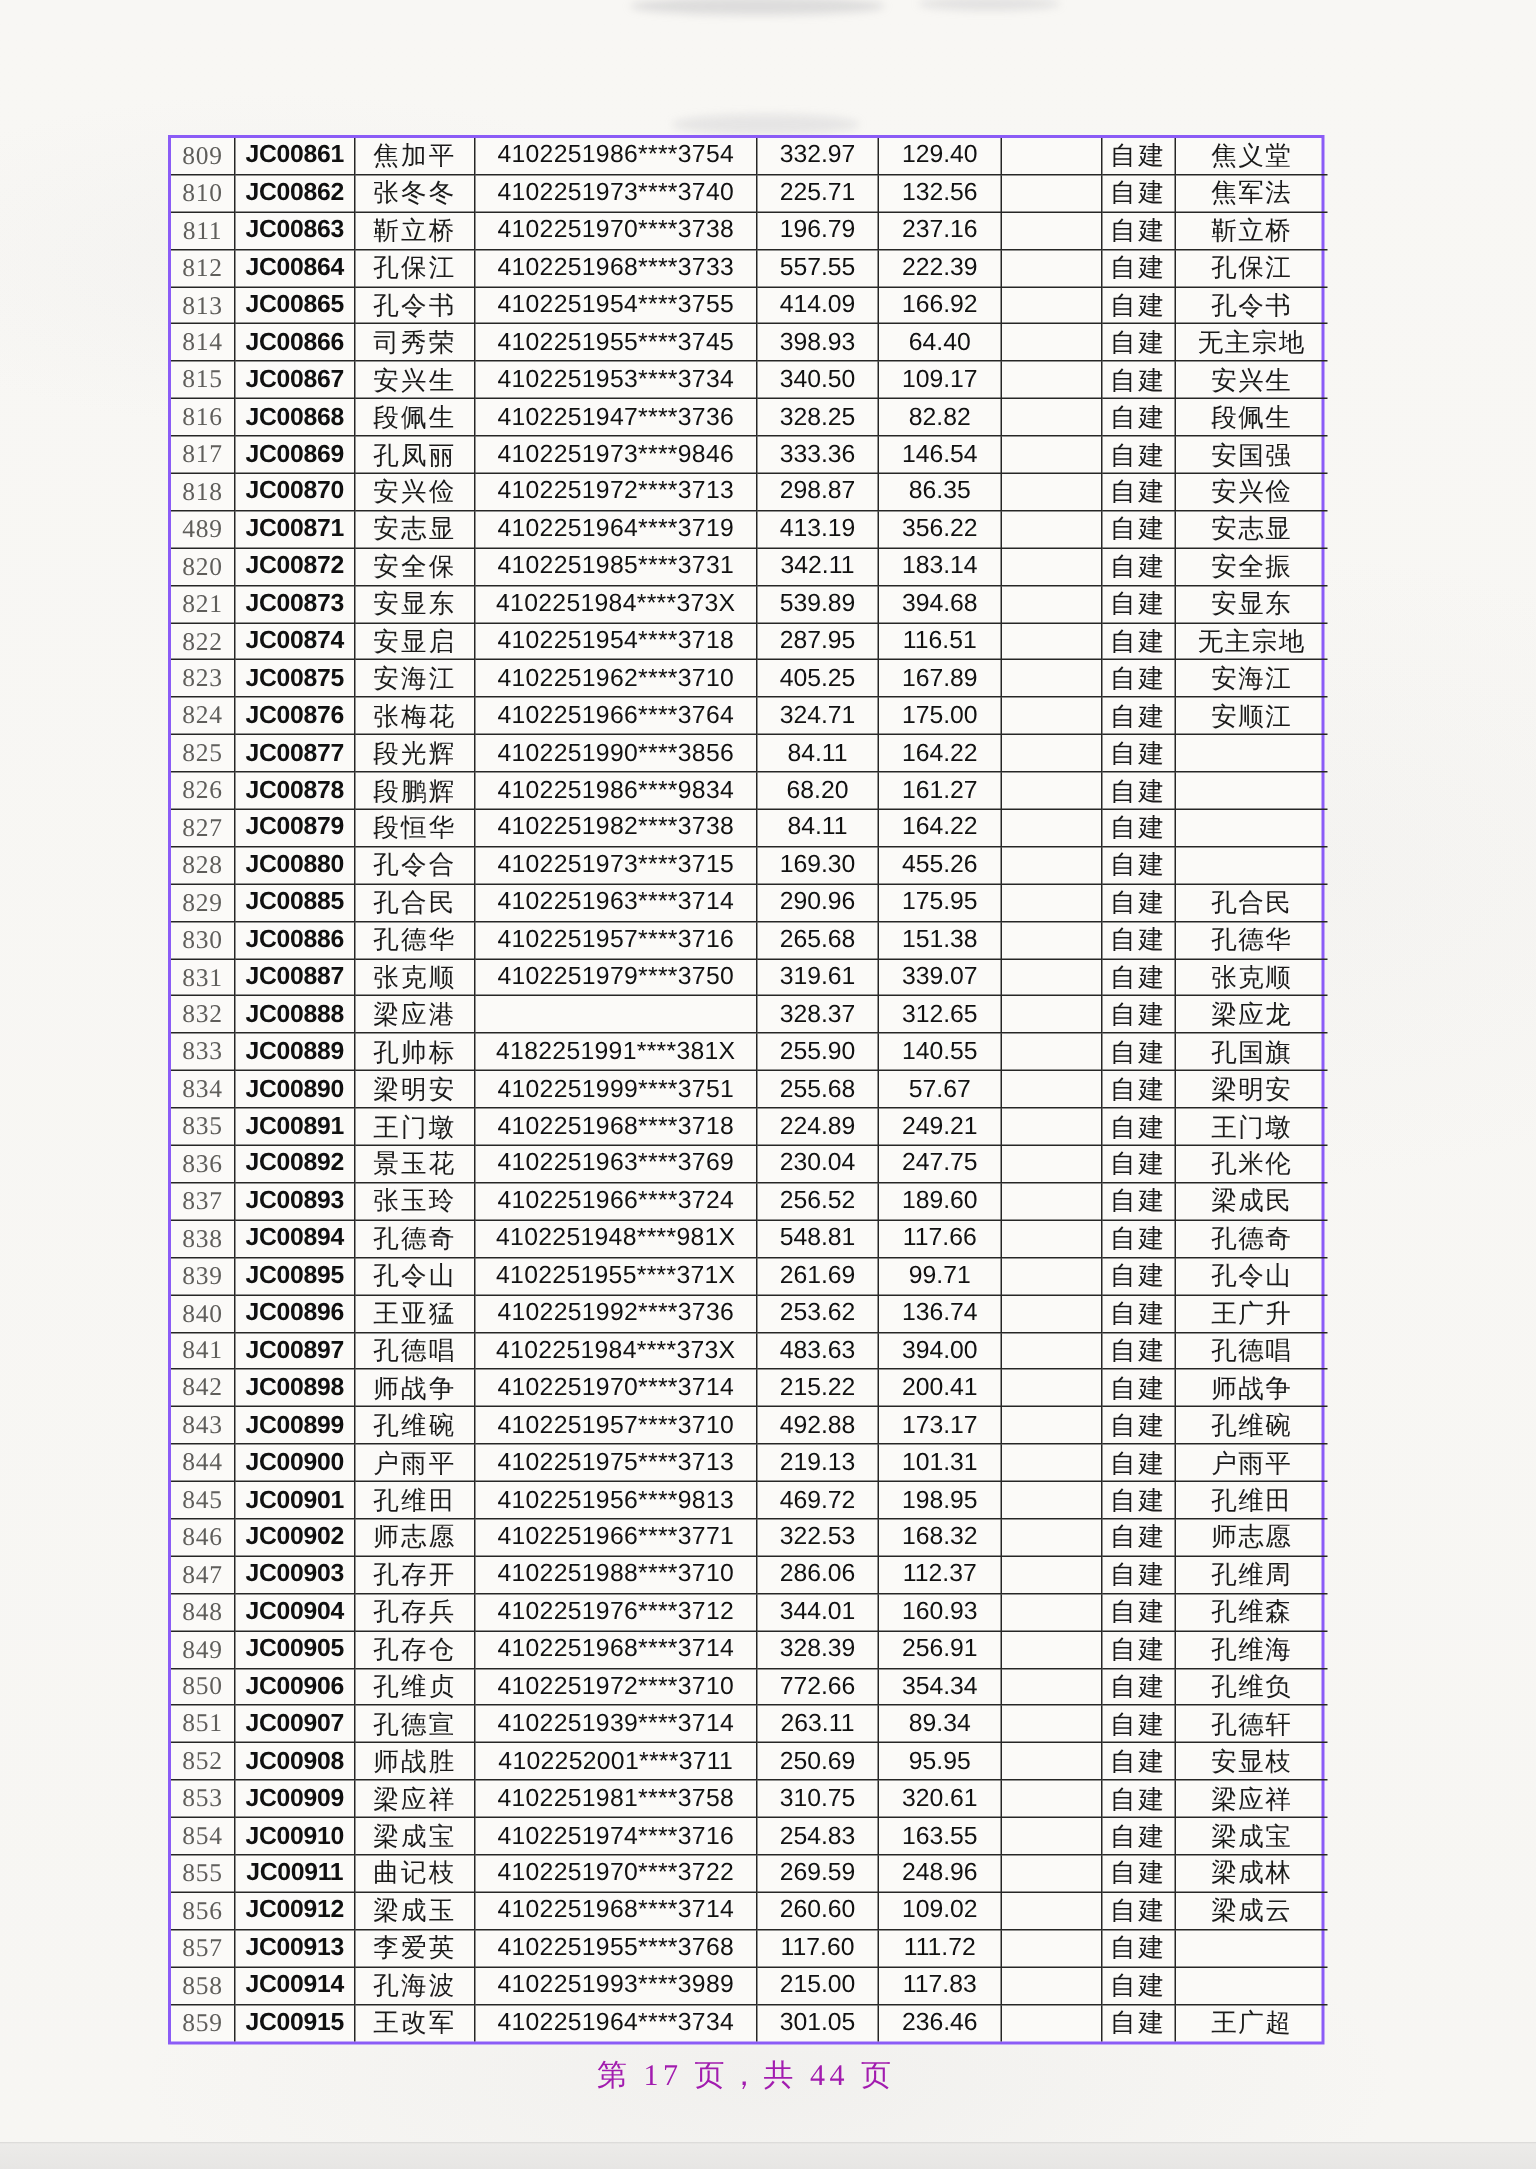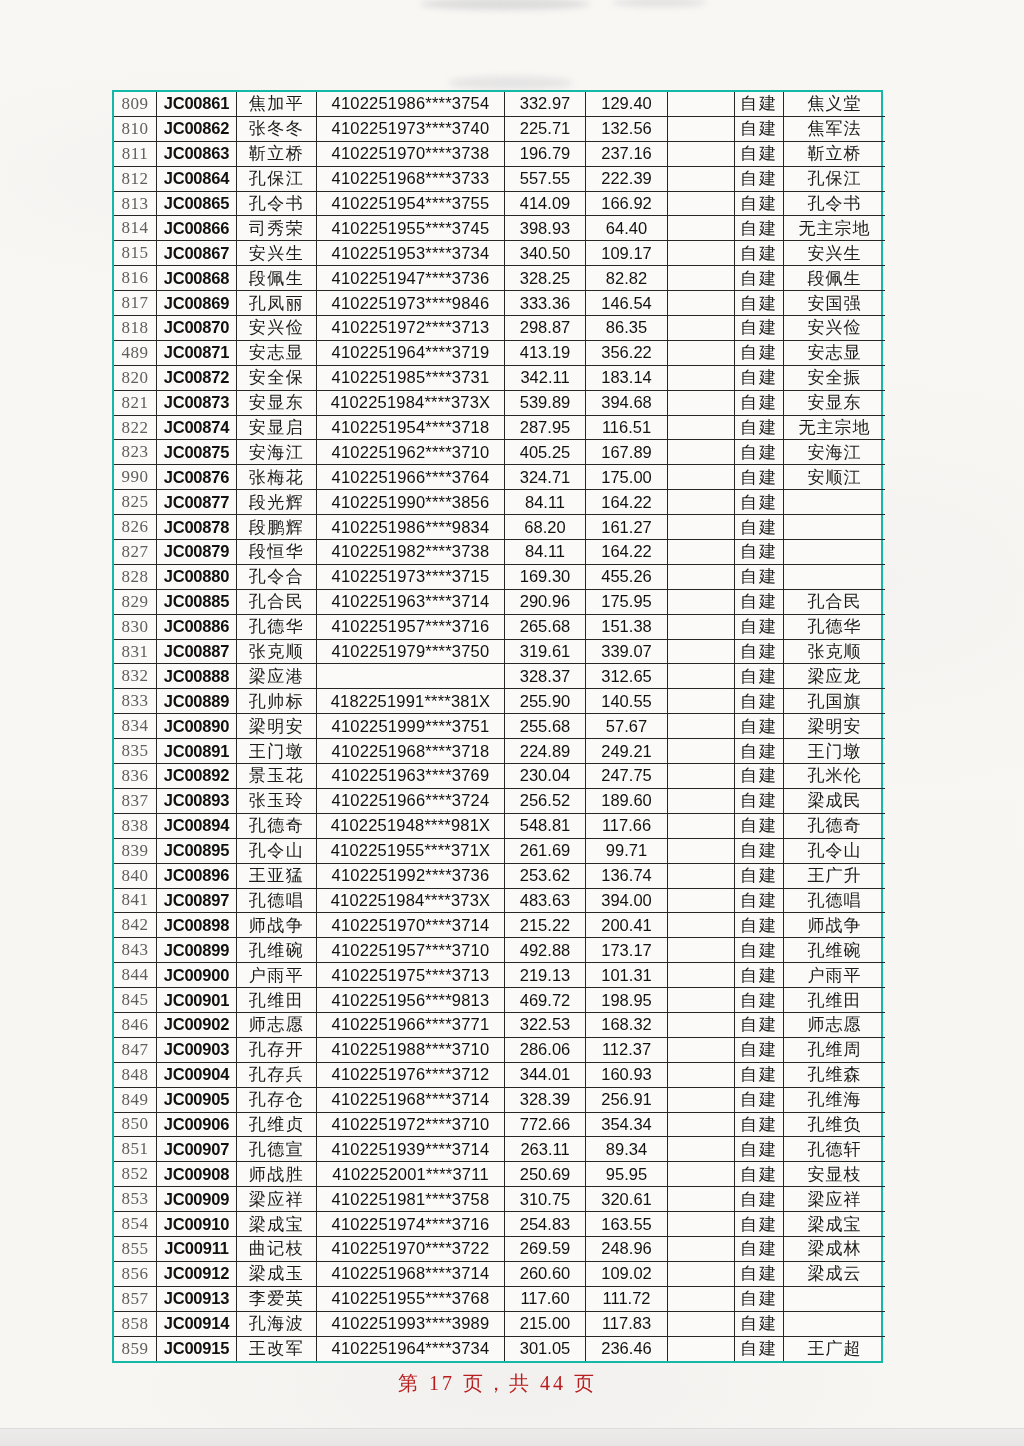--- a/index.html
+++ b/index.html
@@ -30,21 +30,21 @@
   }
 
   .records-table {
     position: absolute;
     left: 112px;
     top: 90px;
     width: 771px;
     display: grid;
     grid-template-columns: 43px 80px 80px 188px 81px 82px 67px 49px 101px;
     grid-auto-rows: 24.9px;
-    border: 2px solid #14b8a6;
+    border: 2px solid #8b5cf6;
     background: #fbfaf8;
   }
   .t-row { display: contents; }
   .cell {
     display: flex;
     align-items: center;
     justify-content: center;
     overflow: hidden;
     white-space: nowrap;
     border-right: 1.5px solid #262626;
@@ -91,21 +91,21 @@
   .c-note { font-size: 16px; }
 
   .page-footer {
     position: absolute;
     left: 112px;
     top: 1370px;
     width: 771px;
     text-align: center;
     font-family: "Liberation Serif", serif;
     font-size: 20px;
-    color: #b91c1c;
+    color: #a21caf;
     letter-spacing: 3px;
   }
 </style>
 </head>
 <body>
 
 <div class="scan-smudge smudge-1"></div>
 <div class="scan-smudge smudge-2"></div>
 <div class="scan-smudge smudge-3"></div>
 <div class="scan-smudge smudge-4"></div>
@@ -119,21 +119,21 @@
     <div class="t-row"><div class="cell c-seq">814</div><div class="cell c-code">JC00866</div><div class="cell c-name">司秀荣</div><div class="cell c-id">4102251955****3745</div><div class="cell c-val">398.93</div><div class="cell c-val">64.40</div><div class="cell c-note"></div><div class="cell c-build">自建</div><div class="cell c-owner">无主宗地</div></div>
     <div class="t-row"><div class="cell c-seq">815</div><div class="cell c-code">JC00867</div><div class="cell c-name">安兴生</div><div class="cell c-id">4102251953****3734</div><div class="cell c-val">340.50</div><div class="cell c-val">109.17</div><div class="cell c-note"></div><div class="cell c-build">自建</div><div class="cell c-owner">安兴生</div></div>
     <div class="t-row"><div class="cell c-seq">816</div><div class="cell c-code">JC00868</div><div class="cell c-name">段佩生</div><div class="cell c-id">4102251947****3736</div><div class="cell c-val">328.25</div><div class="cell c-val">82.82</div><div class="cell c-note"></div><div class="cell c-build">自建</div><div class="cell c-owner">段佩生</div></div>
     <div class="t-row"><div class="cell c-seq">817</div><div class="cell c-code">JC00869</div><div class="cell c-name">孔凤丽</div><div class="cell c-id">4102251973****9846</div><div class="cell c-val">333.36</div><div class="cell c-val">146.54</div><div class="cell c-note"></div><div class="cell c-build">自建</div><div class="cell c-owner">安国强</div></div>
     <div class="t-row"><div class="cell c-seq">818</div><div class="cell c-code">JC00870</div><div class="cell c-name">安兴俭</div><div class="cell c-id">4102251972****3713</div><div class="cell c-val">298.87</div><div class="cell c-val">86.35</div><div class="cell c-note"></div><div class="cell c-build">自建</div><div class="cell c-owner">安兴俭</div></div>
     <div class="t-row"><div class="cell c-seq">489</div><div class="cell c-code">JC00871</div><div class="cell c-name">安志显</div><div class="cell c-id">4102251964****3719</div><div class="cell c-val">413.19</div><div class="cell c-val">356.22</div><div class="cell c-note"></div><div class="cell c-build">自建</div><div class="cell c-owner">安志显</div></div>
     <div class="t-row"><div class="cell c-seq">820</div><div class="cell c-code">JC00872</div><div class="cell c-name">安全保</div><div class="cell c-id">4102251985****3731</div><div class="cell c-val">342.11</div><div class="cell c-val">183.14</div><div class="cell c-note"></div><div class="cell c-build">自建</div><div class="cell c-owner">安全振</div></div>
     <div class="t-row"><div class="cell c-seq">821</div><div class="cell c-code">JC00873</div><div class="cell c-name">安显东</div><div class="cell c-id">4102251984****373X</div><div class="cell c-val">539.89</div><div class="cell c-val">394.68</div><div class="cell c-note"></div><div class="cell c-build">自建</div><div class="cell c-owner">安显东</div></div>
     <div class="t-row"><div class="cell c-seq">822</div><div class="cell c-code">JC00874</div><div class="cell c-name">安显启</div><div class="cell c-id">4102251954****3718</div><div class="cell c-val">287.95</div><div class="cell c-val">116.51</div><div class="cell c-note"></div><div class="cell c-build">自建</div><div class="cell c-owner">无主宗地</div></div>
     <div class="t-row"><div class="cell c-seq">823</div><div class="cell c-code">JC00875</div><div class="cell c-name">安海江</div><div class="cell c-id">4102251962****3710</div><div class="cell c-val">405.25</div><div class="cell c-val">167.89</div><div class="cell c-note"></div><div class="cell c-build">自建</div><div class="cell c-owner">安海江</div></div>
-    <div class="t-row"><div class="cell c-seq">990</div><div class="cell c-code">JC00876</div><div class="cell c-name">张梅花</div><div class="cell c-id">4102251966****3764</div><div class="cell c-val">324.71</div><div class="cell c-val">175.00</div><div class="cell c-note"></div><div class="cell c-build">自建</div><div class="cell c-owner">安顺江</div></div>
+    <div class="t-row"><div class="cell c-seq">824</div><div class="cell c-code">JC00876</div><div class="cell c-name">张梅花</div><div class="cell c-id">4102251966****3764</div><div class="cell c-val">324.71</div><div class="cell c-val">175.00</div><div class="cell c-note"></div><div class="cell c-build">自建</div><div class="cell c-owner">安顺江</div></div>
     <div class="t-row"><div class="cell c-seq">825</div><div class="cell c-code">JC00877</div><div class="cell c-name">段光辉</div><div class="cell c-id">4102251990****3856</div><div class="cell c-val">84.11</div><div class="cell c-val">164.22</div><div class="cell c-note"></div><div class="cell c-build">自建</div><div class="cell c-owner"></div></div>
     <div class="t-row"><div class="cell c-seq">826</div><div class="cell c-code">JC00878</div><div class="cell c-name">段鹏辉</div><div class="cell c-id">4102251986****9834</div><div class="cell c-val">68.20</div><div class="cell c-val">161.27</div><div class="cell c-note"></div><div class="cell c-build">自建</div><div class="cell c-owner"></div></div>
     <div class="t-row"><div class="cell c-seq">827</div><div class="cell c-code">JC00879</div><div class="cell c-name">段恒华</div><div class="cell c-id">4102251982****3738</div><div class="cell c-val">84.11</div><div class="cell c-val">164.22</div><div class="cell c-note"></div><div class="cell c-build">自建</div><div class="cell c-owner"></div></div>
     <div class="t-row"><div class="cell c-seq">828</div><div class="cell c-code">JC00880</div><div class="cell c-name">孔令合</div><div class="cell c-id">4102251973****3715</div><div class="cell c-val">169.30</div><div class="cell c-val">455.26</div><div class="cell c-note"></div><div class="cell c-build">自建</div><div class="cell c-owner"></div></div>
     <div class="t-row"><div class="cell c-seq">829</div><div class="cell c-code">JC00885</div><div class="cell c-name">孔合民</div><div class="cell c-id">4102251963****3714</div><div class="cell c-val">290.96</div><div class="cell c-val">175.95</div><div class="cell c-note"></div><div class="cell c-build">自建</div><div class="cell c-owner">孔合民</div></div>
     <div class="t-row"><div class="cell c-seq">830</div><div class="cell c-code">JC00886</div><div class="cell c-name">孔德华</div><div class="cell c-id">4102251957****3716</div><div class="cell c-val">265.68</div><div class="cell c-val">151.38</div><div class="cell c-note"></div><div class="cell c-build">自建</div><div class="cell c-owner">孔德华</div></div>
     <div class="t-row"><div class="cell c-seq">831</div><div class="cell c-code">JC00887</div><div class="cell c-name">张克顺</div><div class="cell c-id">4102251979****3750</div><div class="cell c-val">319.61</div><div class="cell c-val">339.07</div><div class="cell c-note"></div><div class="cell c-build">自建</div><div class="cell c-owner">张克顺</div></div>
     <div class="t-row"><div class="cell c-seq">832</div><div class="cell c-code">JC00888</div><div class="cell c-name">梁应港</div><div class="cell c-id"></div><div class="cell c-val">328.37</div><div class="cell c-val">312.65</div><div class="cell c-note"></div><div class="cell c-build">自建</div><div class="cell c-owner">梁应龙</div></div>
     <div class="t-row"><div class="cell c-seq">833</div><div class="cell c-code">JC00889</div><div class="cell c-name">孔帅标</div><div class="cell c-id">4182251991****381X</div><div class="cell c-val">255.90</div><div class="cell c-val">140.55</div><div class="cell c-note"></div><div class="cell c-build">自建</div><div class="cell c-owner">孔国旗</div></div>
     <div class="t-row"><div class="cell c-seq">834</div><div class="cell c-code">JC00890</div><div class="cell c-name">梁明安</div><div class="cell c-id">4102251999****3751</div><div class="cell c-val">255.68</div><div class="cell c-val">57.67</div><div class="cell c-note"></div><div class="cell c-build">自建</div><div class="cell c-owner">梁明安</div></div>

